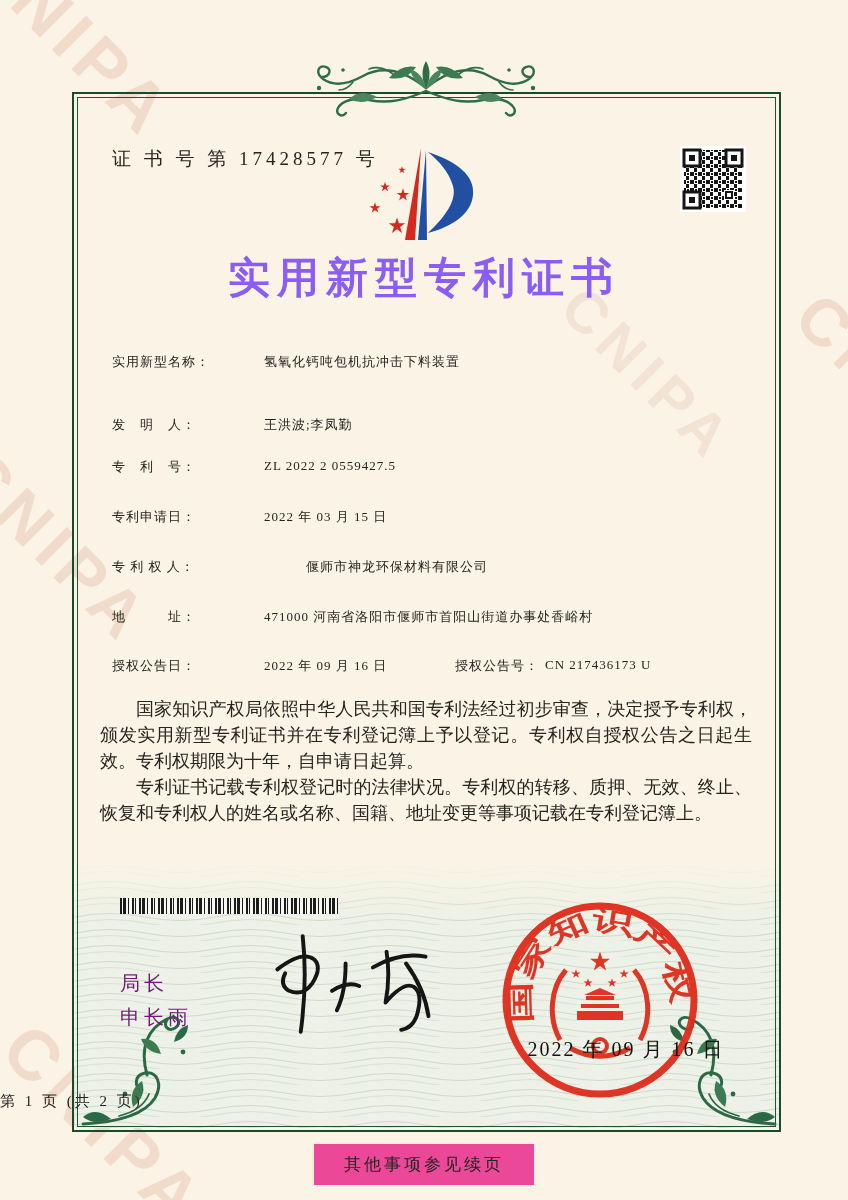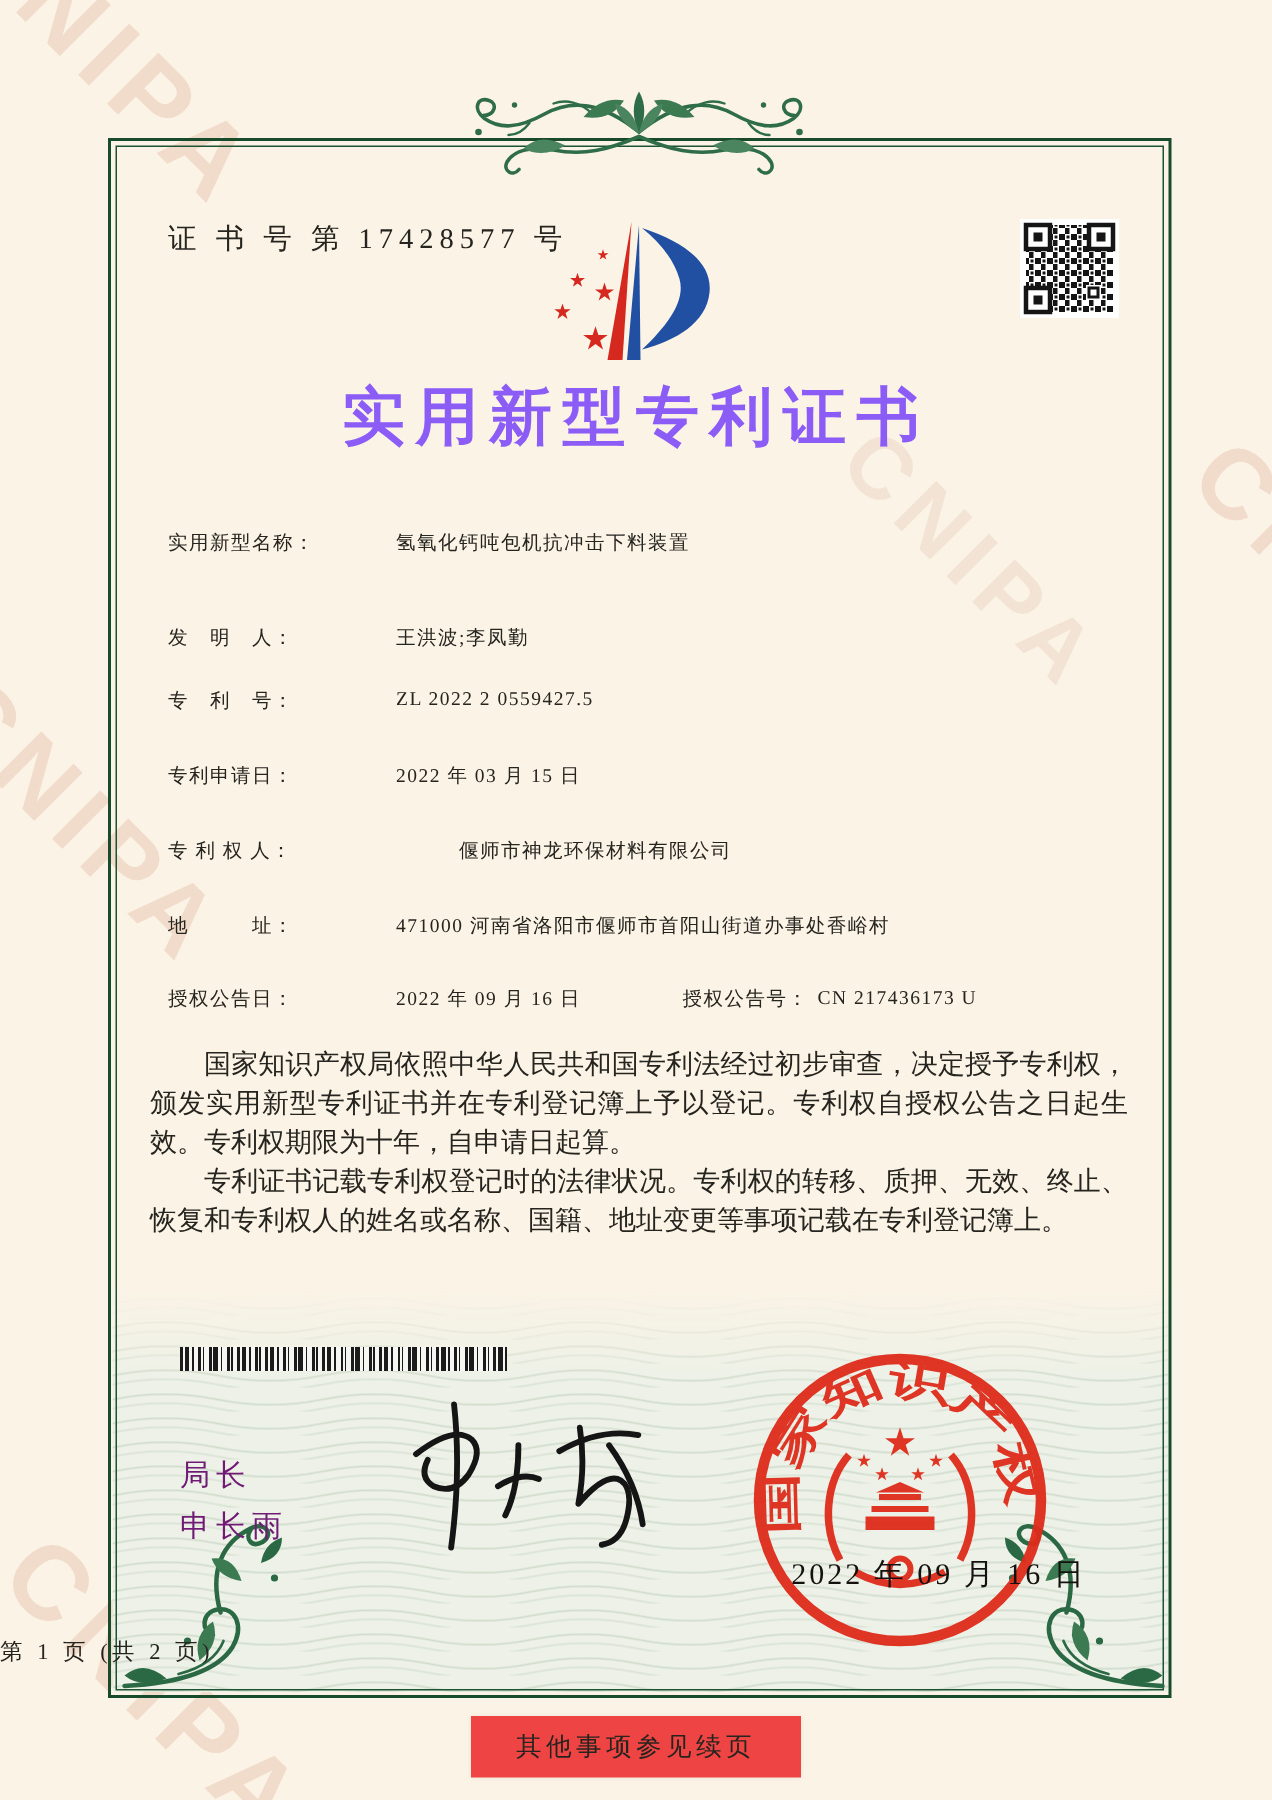--- a/index.html
+++ b/index.html
@@ -48,21 +48,21 @@
       #1b1b1b 15px 16px,#f6f6f2 16px 19px);}
 
   .official{left:120px;font-size:20px;letter-spacing:4px;color:#701a75;}
   .sig{left:252px;top:930px;}
   .seal{left:498px;top:898px;z-index:5;opacity:0.95;}
   .seal-date{left:516px;top:1036px;width:220px;text-align:center;font-size:20px;
       letter-spacing:2px;color:#14110e;z-index:6;}
 
   .page-info{left:0;top:1092px;width:700px;text-align:left;font-size:15px;
       letter-spacing:3px;}
-  .footer-note{left:50%;top:1144px;transform:translateX(-50%);background:#ef4444;
+  .footer-note{left:50%;top:1144px;transform:translateX(-50%);background:#ec4899;
       padding:9px 30px;font-size:17px;letter-spacing:3px;box-shadow:0 0 4px rgba(0,0,0,0.06);}
 </style>
 </head>
 <body>
 
 <div class="page">
 
   <svg width="0" height="0" style="position:absolute" aria-hidden="true">
     <defs>
       <symbol id="star" viewBox="-1.05 -1.05 2.1 2.1">

